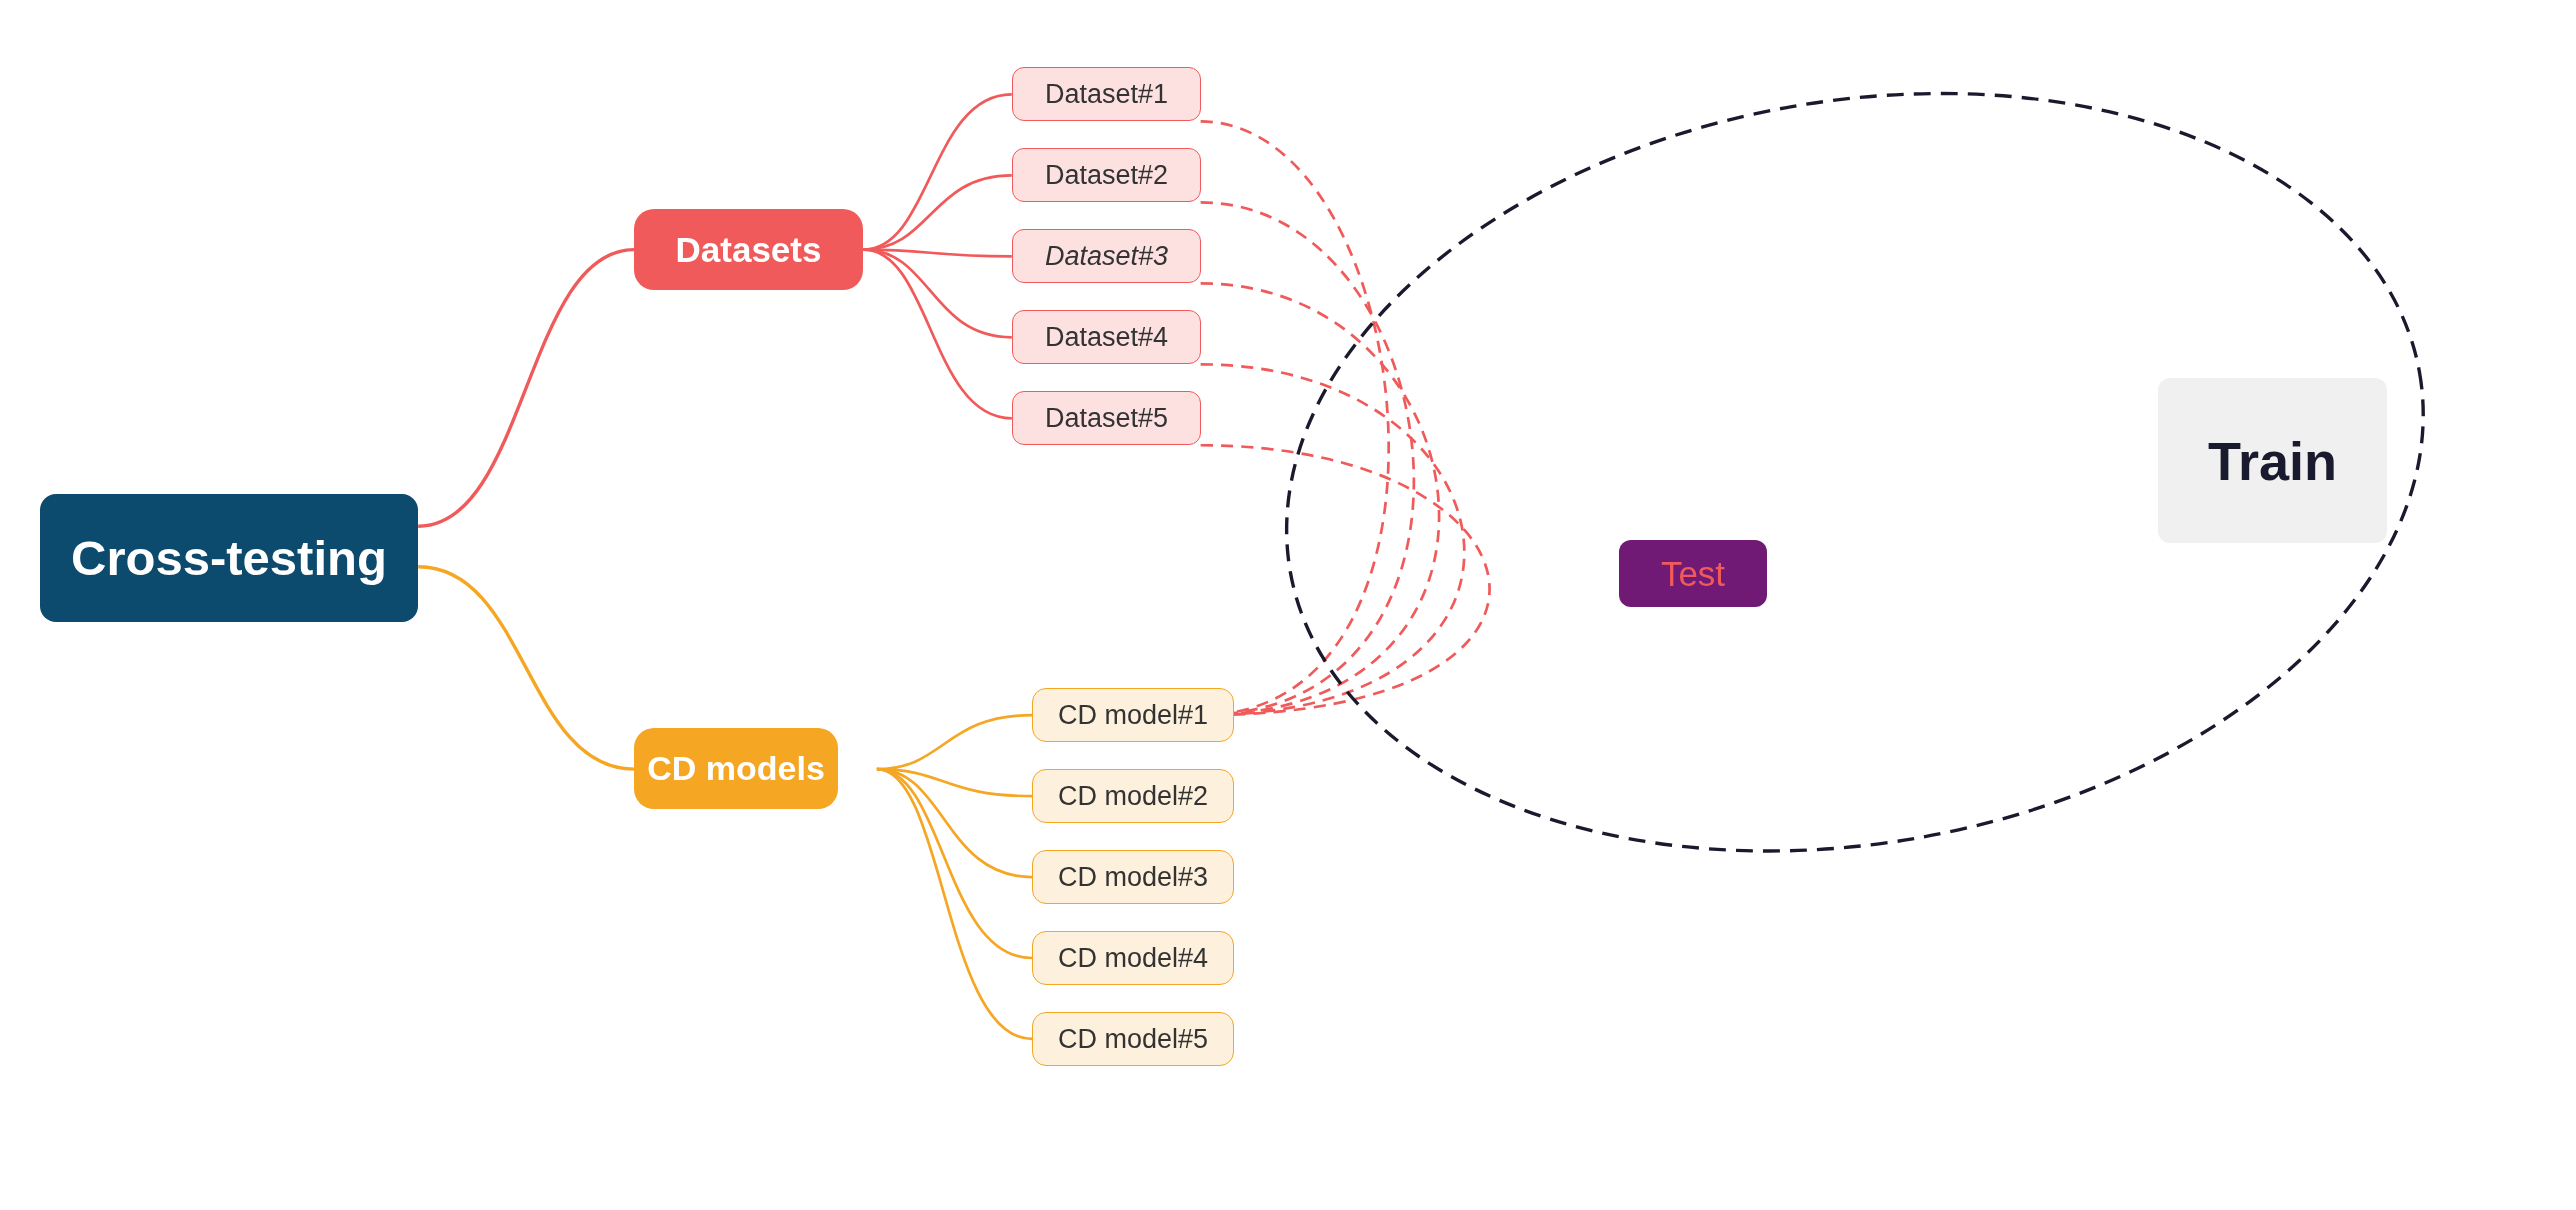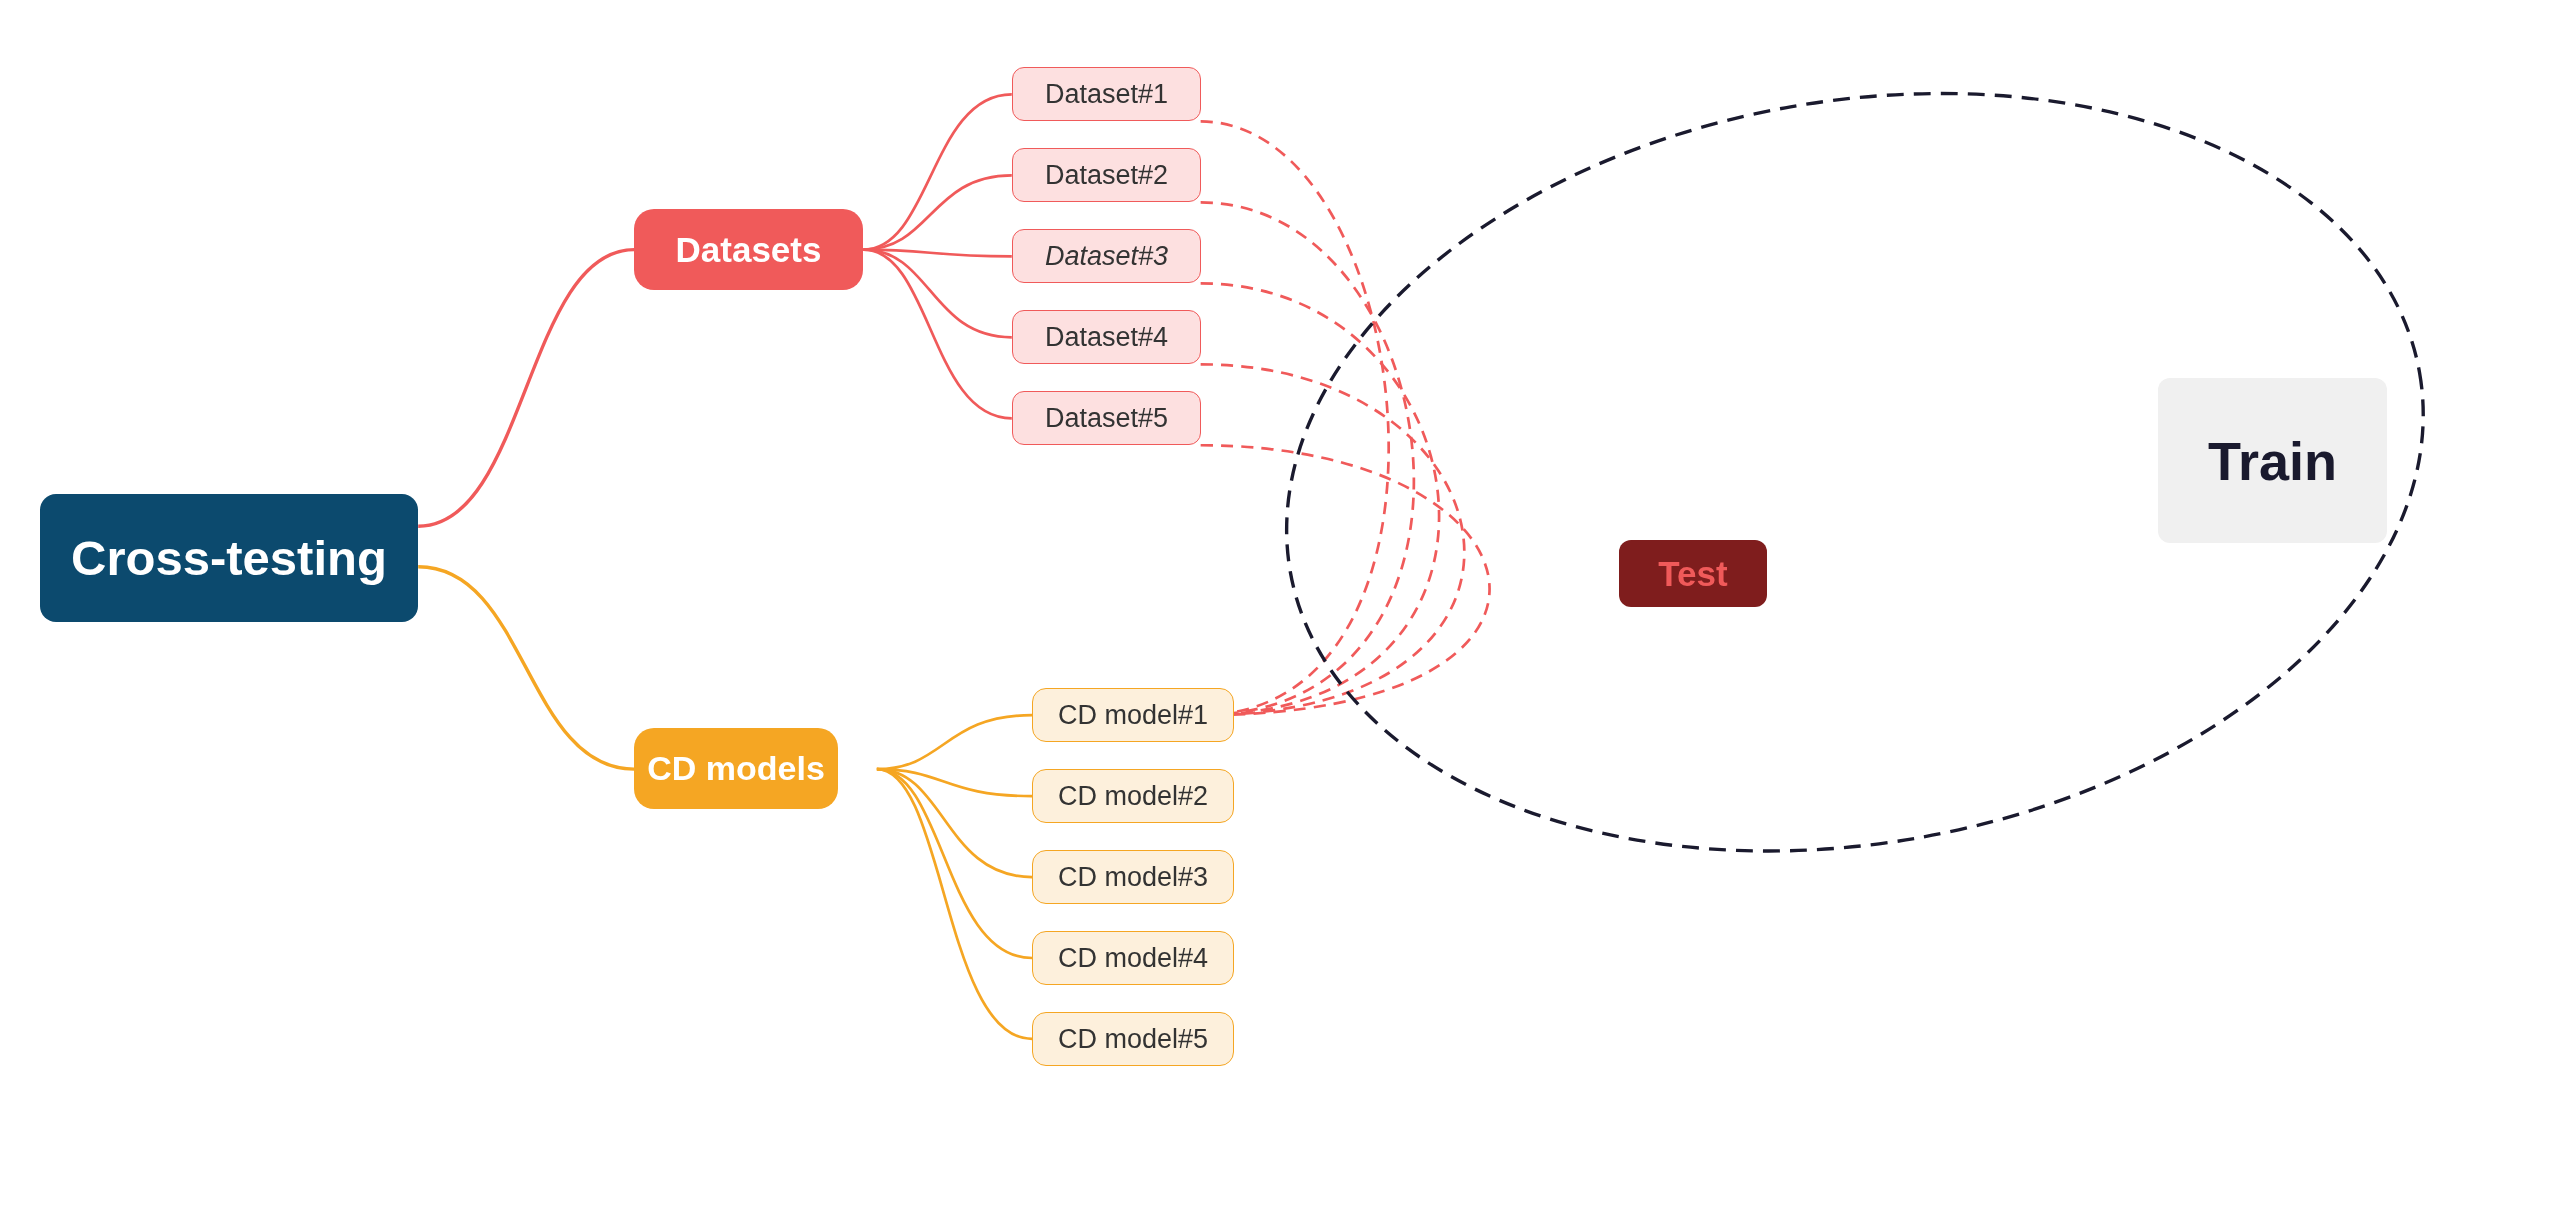--- a/index.html
+++ b/index.html
@@ -90,29 +90,29 @@
       align-items: center;
       justify-content: center;
       font-size: 27px;
       color: #333;
       font-weight: 500;
     }
 
     
     .node-test {
       position: absolute;
-      background: #7f1d1d;
+      background: #701a75;
       border-radius: 12px;
       width: 148px;
       height: 67px;
       display: flex;
       align-items: center;
       justify-content: center;
       font-size: 35px;
-      font-weight: 700;
+      font-weight: 400;
       color: #f05a5a;
       left: 1619px;
       top: 540px;
     }
 
     
     .node-train {
       position: absolute;
       background: #f0f0f0;
       border-radius: 12px;

